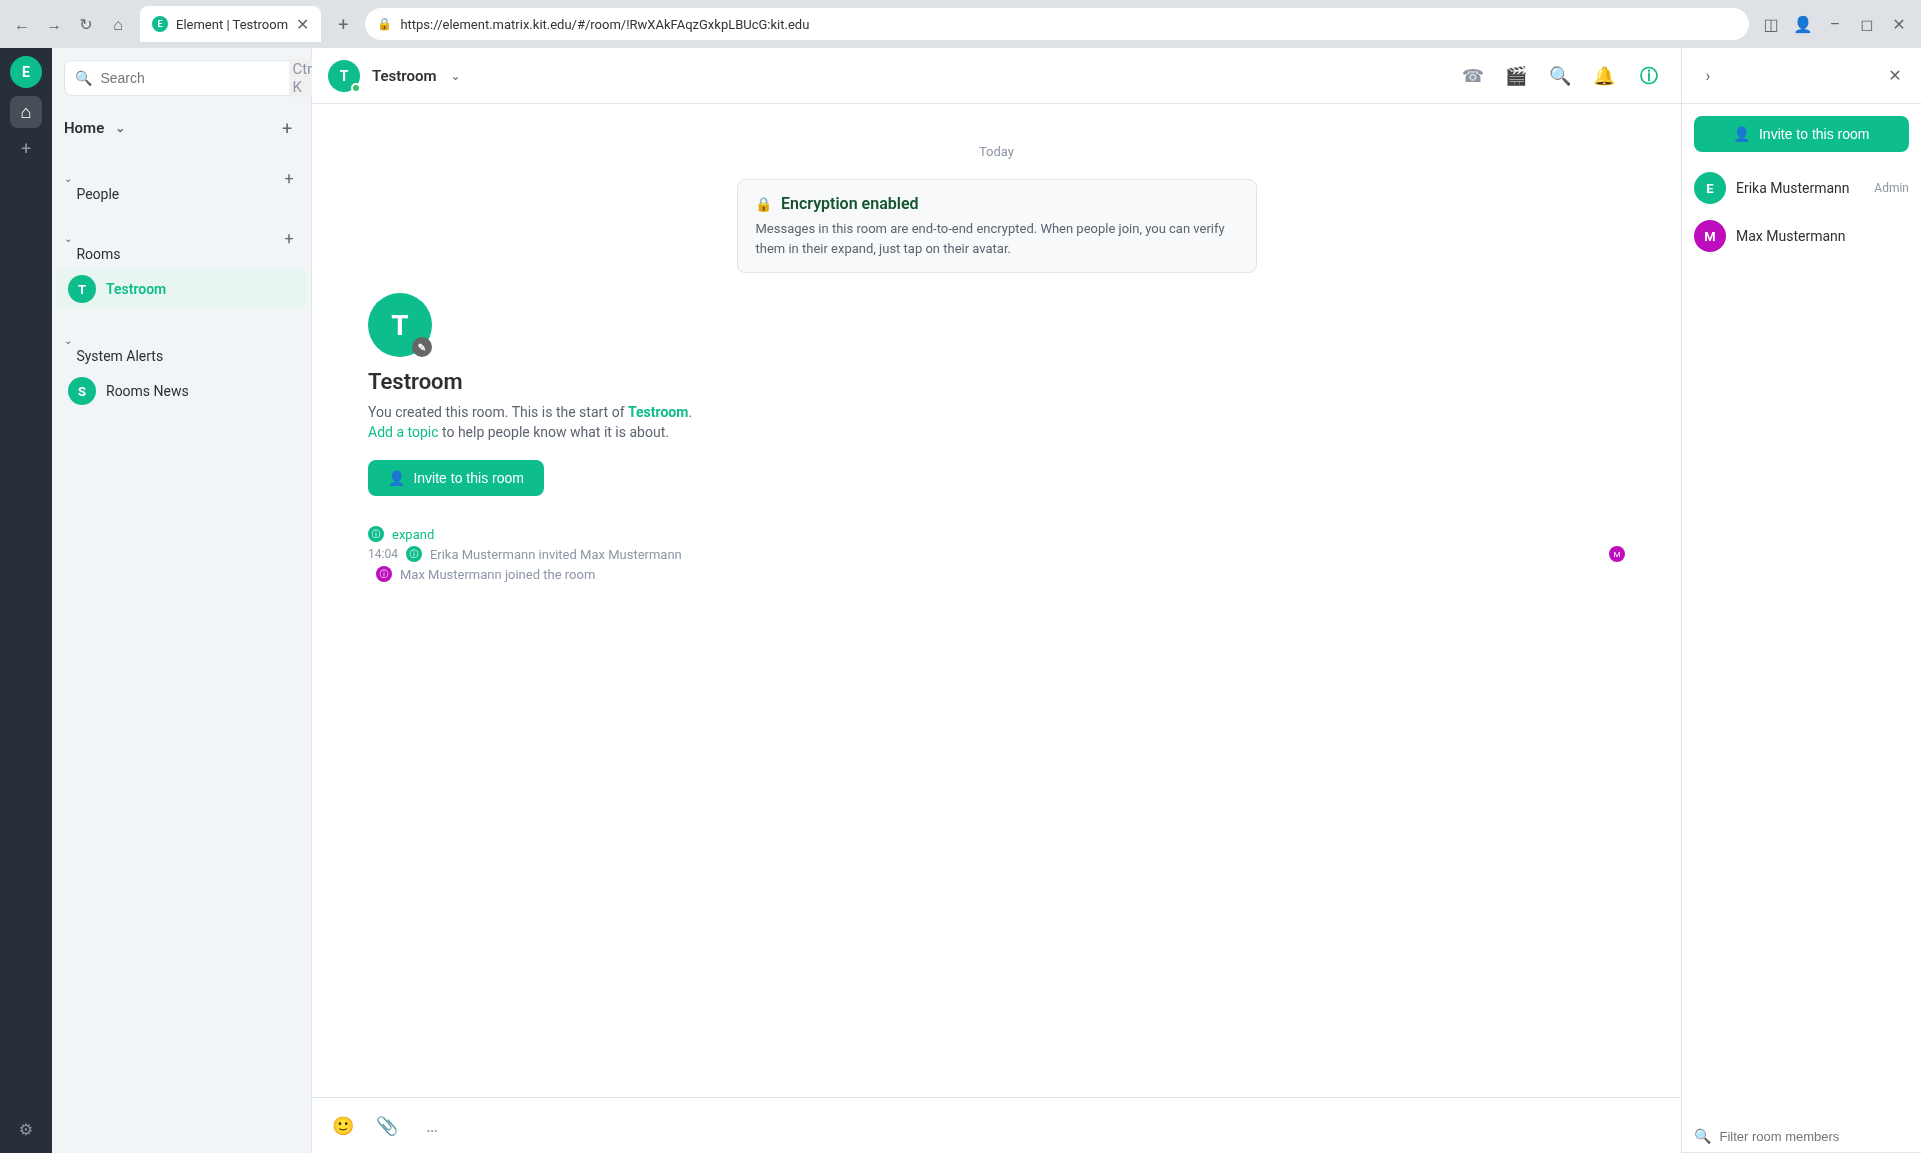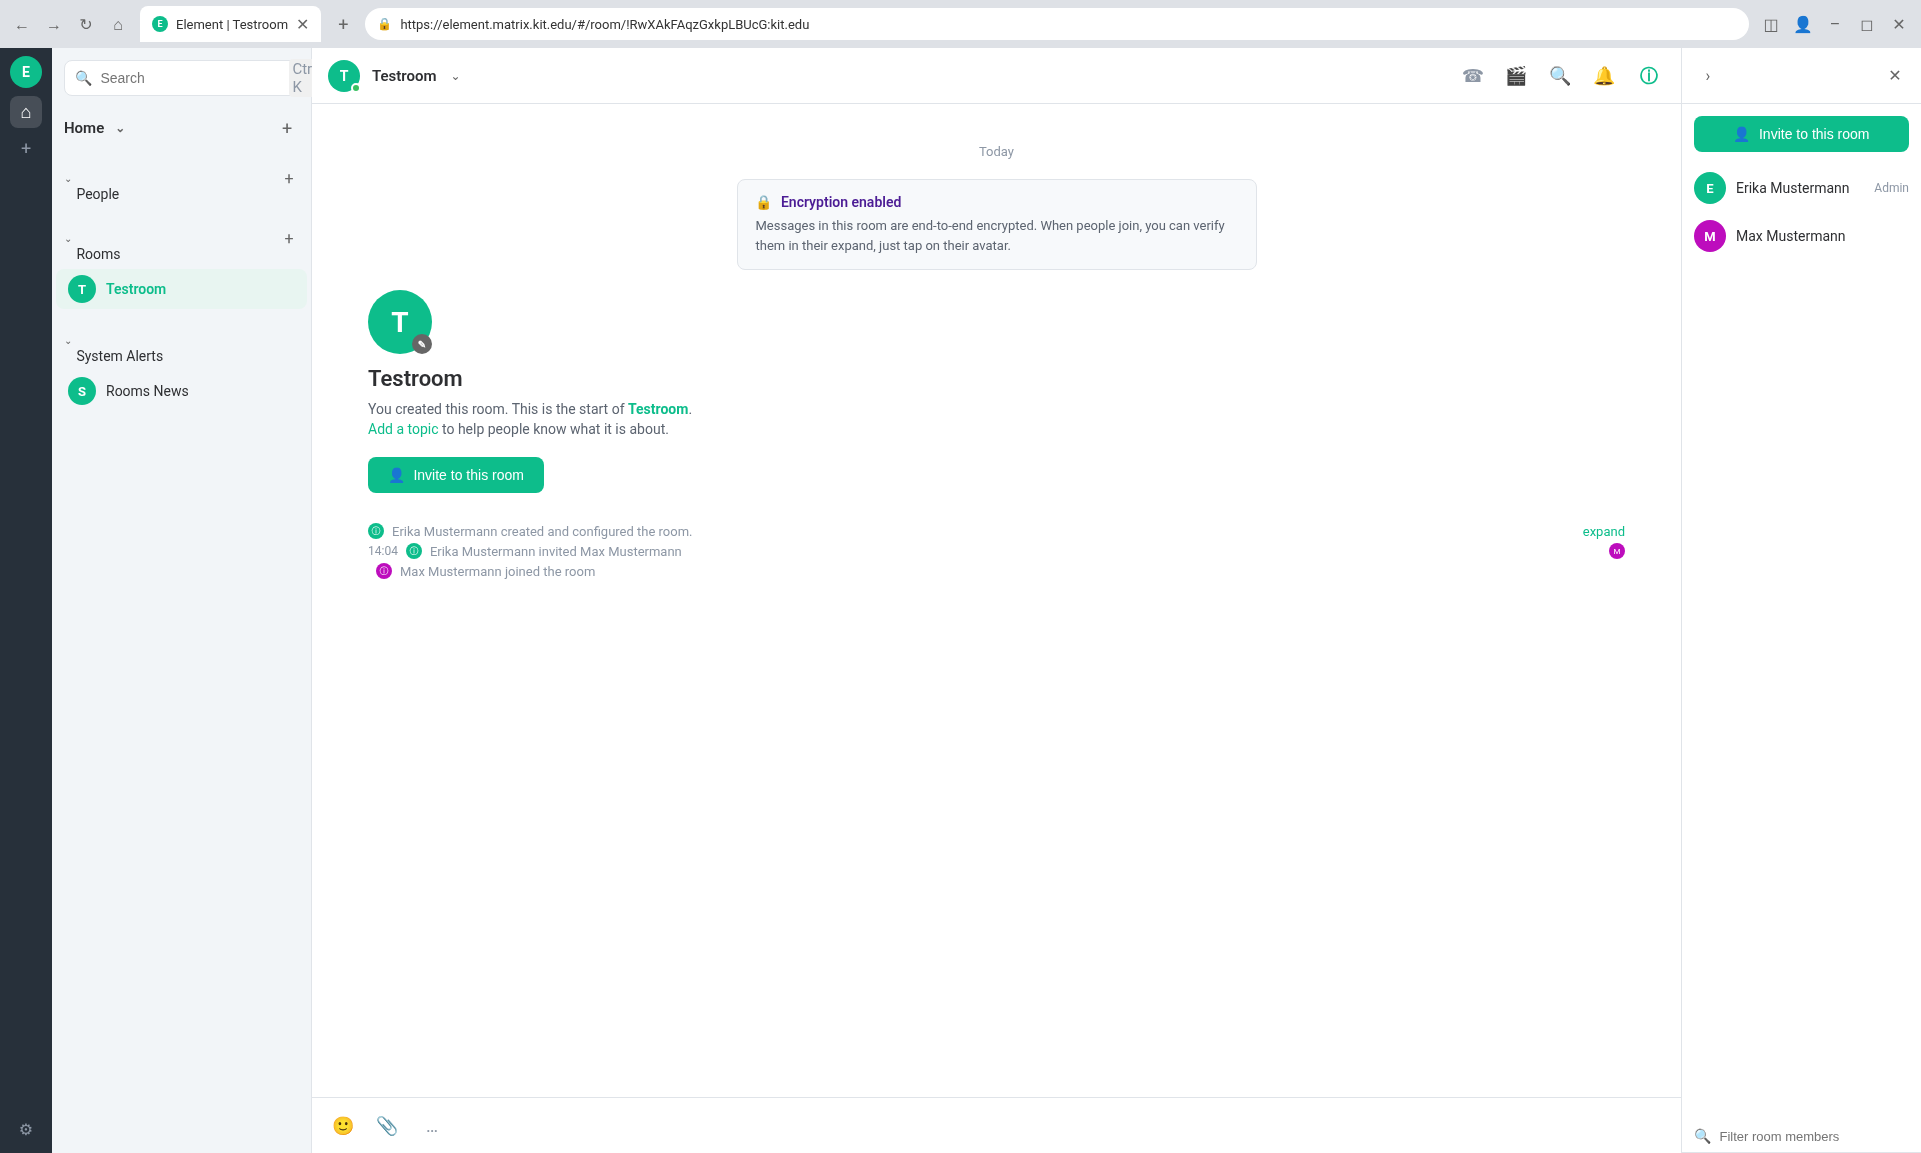--- a/index.html
+++ b/index.html
@@ -65,21 +65,21 @@
     .header-spacer { flex: 1; }
     .header-action-btn { width: 32px; height: 32px; display: flex; align-items: center; justify-content: center; color: #8d97a5; font-size: 18px; border-radius: 8px; cursor: pointer; }
 
     
     .chat-area { flex: 1; overflow-y: auto; padding: 20px 16px; display: flex; flex-direction: column; }
     .date-divider { text-align: center; color: #8d97a5; font-size: 13px; margin: 20px 0; }
 
     .encryption-notice { background: #f7f9fb; border: 1px solid #e0e4e9; border-radius: 8px; padding: 14px 18px; max-width: 520px; margin: 0 auto; }
     .encryption-notice-header { display: flex; align-items: center; gap: 8px; margin-bottom: 6px; }
     .encryption-lock-icon { color: #0dbd8b; font-size: 14px; }
-    .encryption-title { font-size: 14px; font-weight: 600; color: #4c1d95; text-align: right; }
+    .encryption-title { font-size: 16px; font-weight: 600; color: #14532d; text-align: right; }
     .encryption-text { font-size: 13px; color: #5c6470; line-height: 1.5; }
 
     .room-info-section { display: flex; flex-direction: column; align-items: flex-start; padding: 20px 40px; }
     .room-info-avatar { width: 64px; height: 64px; background: #0dbd8b; border-radius: 50%; display: flex; align-items: center; justify-content: center; color: white; font-size: 28px; font-weight: bold; margin-bottom: 12px; position: relative; cursor: pointer; }
     .room-info-avatar-edit { position: absolute; bottom: 0; right: 0; background: #666; border-radius: 50%; width: 20px; height: 20px; display: flex; align-items: center; justify-content: center; font-size: 10px; color: white; }
     .room-info-name { font-size: 22px; font-weight: 600; color: #2e2f32; margin-bottom: 10px; }
     .room-info-desc { font-size: 14px; color: #5c6470; margin-bottom: 4px; }
     .room-info-desc strong { color: #0dbd8b; }
     .room-info-link { font-size: 14px; color: #0dbd8b; text-decoration: none; cursor: pointer; }
     .invite-btn { display: flex; align-items: center; gap: 8px; background: #0dbd8b; color: white; border: none; border-radius: 8px; padding: 10px 20px; font-size: 14px; font-weight: 500; cursor: pointer; margin-top: 16px; }
@@ -247,21 +247,20 @@
         </div>
         <button class="invite-btn">
           <span class="invite-btn-icon">👤</span>
           <span>Invite to this room</span>
         </button>
       </div>
 
       <div style="padding: 8px 40px;">
         <div class="event-row">
           <div class="event-icon">ⓘ</div>
-          <span class="event-text">Erika Mustermann created and configured the room.</span>
           <span class="expand-link">expand</span>
         </div>
         <div class="event-row-with-time">
           <span class="timestamp">14:04</span>
           <div class="event-row-content">
             <div class="event-icon">ⓘ</div>
             <span class="event-text">Erika Mustermann invited Max Mustermann</span>
           </div>
           <div class="event-avatar">M</div>
         </div>

